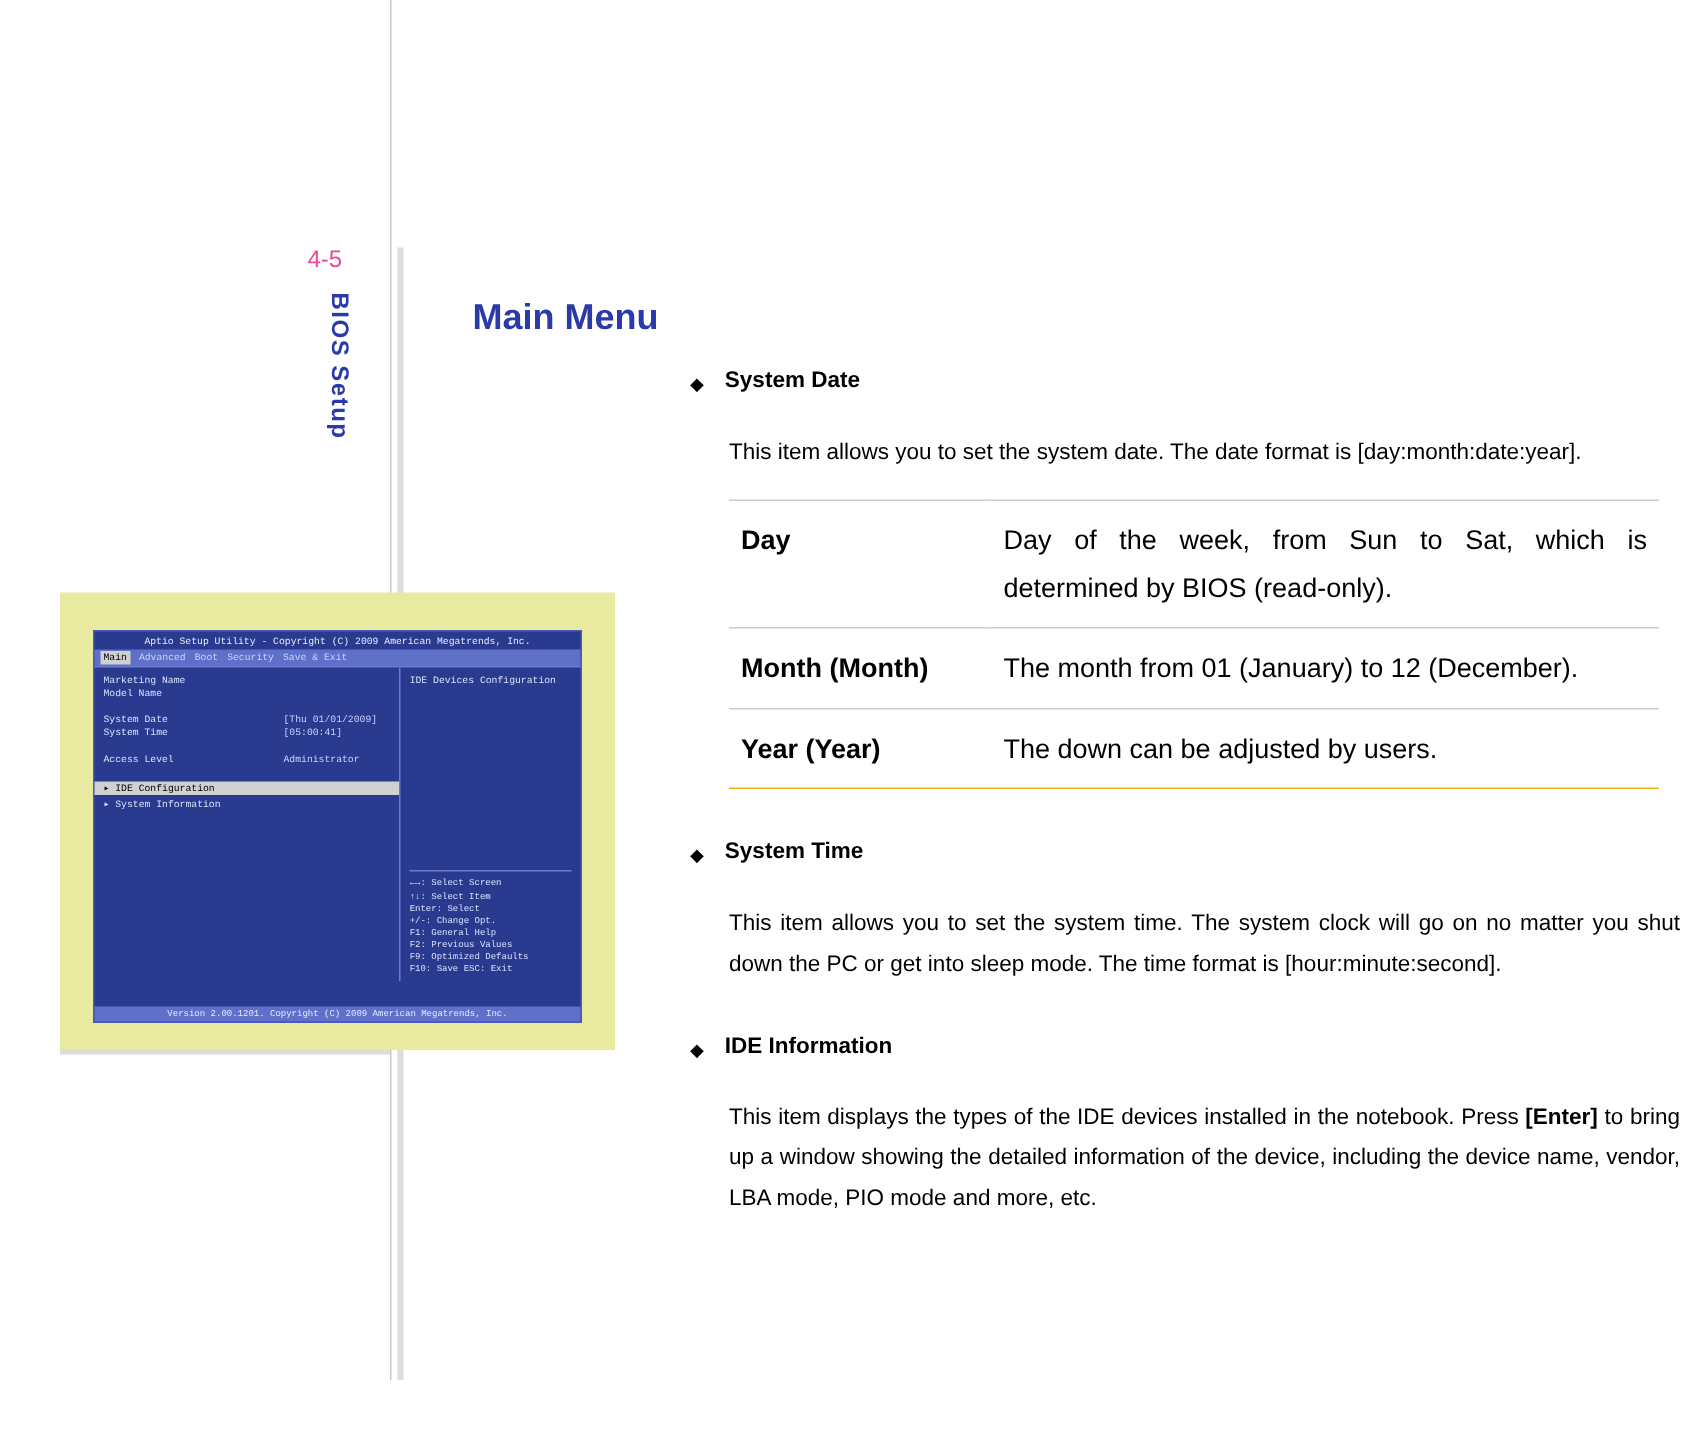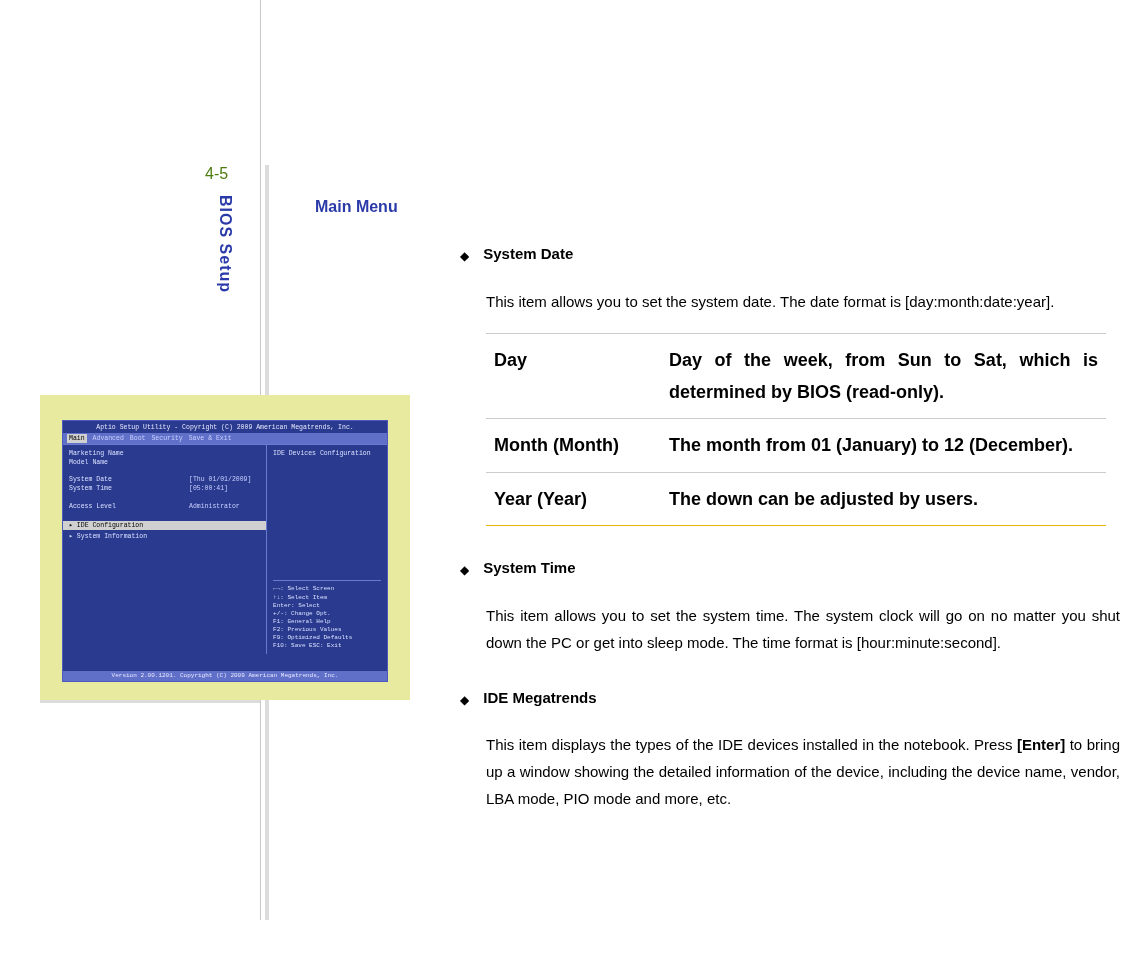--- a/index.html
+++ b/index.html
@@ -25,37 +25,37 @@
     top: 165px;
     width: 4px;
     height: 755px;
     background: #dcdcdc;
   }
   .page-num {
     position: absolute;
     left: 205px;
     top: 165px;
     font-size: 16px;
-    color: #4d7c0f;
+    color: #ec4899;
   }
   .sidebar-label {
     position: absolute;
     left: 216px;
     top: 195px;
     writing-mode: vertical-rl;
     font-weight: bold;
     color: #2a3aa8;
     font-size: 16px;
     letter-spacing: 1px;
   }
   .main-heading {
     position: absolute;
     left: 315px;
     top: 198px;
-    font-size: 16px;
+    font-size: 24px;
     font-weight: bold;
     color: #2a3aa8;
   }
   .content {
     position: absolute;
     left: 460px;
     top: 240px;
     width: 660px;
     font-size: 15px;
     line-height: 1.8;
@@ -69,21 +69,21 @@
     margin-left: 26px;
     margin-top: 18px;
     width: 620px;
     border-collapse: collapse;
     font-size: 18px;
   }
   .def-table tr { border-top: 1px solid #ccc; }
   .def-table tr:last-child { border-bottom: 1px solid #eab308; }
   .def-table td { padding: 10px 8px; vertical-align: top; }
   .def-table td.term { font-weight: bold; width: 175px; }
-  .def-table td.desc { text-align: justify; font-weight: bold; }
+  .def-table td.desc { text-align: justify; }
   .just { text-align: justify; }
 
   
   .bios-wrap {
     position: absolute;
     left: 40px;
     top: 395px;
     width: 370px;
     height: 305px;
     background: #e8eaa0;
@@ -266,20 +266,20 @@
     <div class="bullet-row">
       <span class="bullet-mark">◆</span>
       <span class="section-title">System Time</span>
     </div>
     <div class="section-body just">This item allows you to set the system time.   The system clock will go on no matter you shut down the PC or get into sleep mode.   The time format is [hour:minute:second].</div>
   </div>
 
   <div class="section">
     <div class="bullet-row">
       <span class="bullet-mark">◆</span>
-      <span class="section-title">IDE Megatrends</span>
+      <span class="section-title">IDE Information</span>
     </div>
     <div class="section-body just">
       <span>This item displays the types of the IDE devices installed in the notebook. Press </span><b>[Enter]</b><span> to bring up a window showing the detailed information of the device, including the device name, vendor, LBA mode, PIO mode and more, etc.</span>
     </div>
   </div>
 
 </div>
 
 </body></html>

